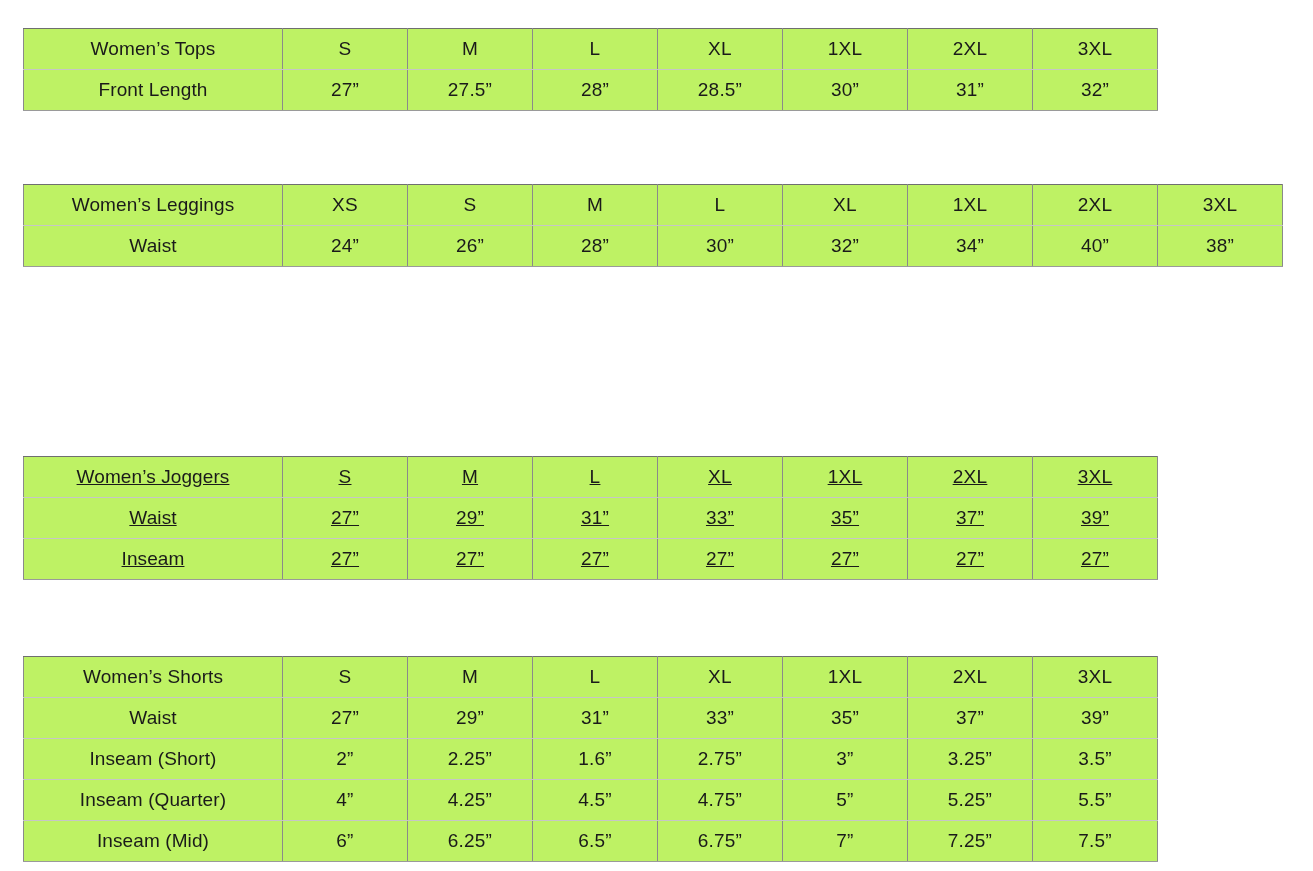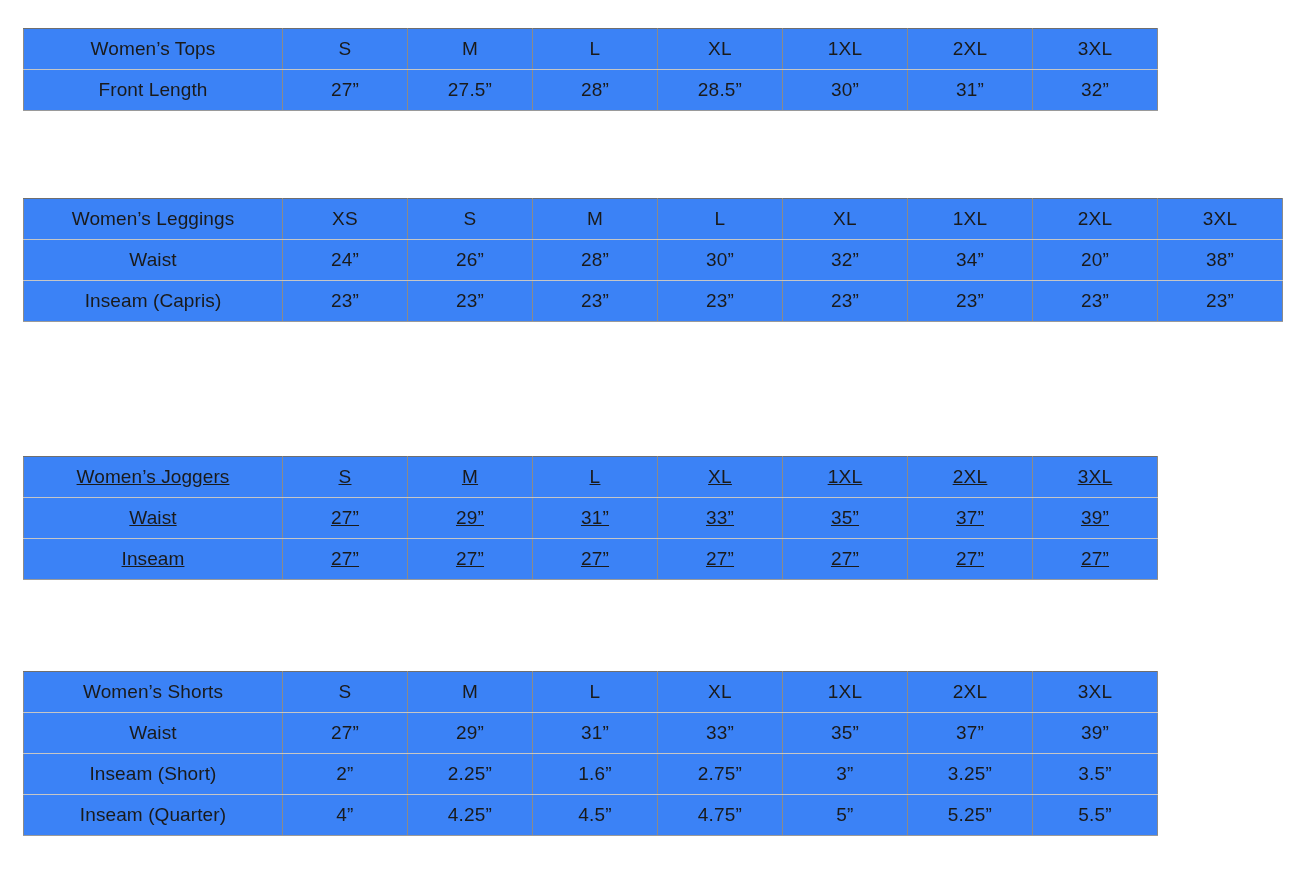--- a/index.html
+++ b/index.html
@@ -18,21 +18,21 @@
     position: relative;
     width: 1313px;
     height: 871px;
     padding: 0;
     box-sizing: border-box;
   }
   .size-table {
     position: absolute;
     border-collapse: collapse;
     table-layout: fixed;
-    background: #3b82f6;
+    background: #bef264;
   }
   .size-table td,
   .size-table th {
     border: 1px solid #8a8a8a;
     border-top-color: #c6c6c6;
     border-bottom-color: #c6c6c6;
     height: 40px;
     padding: 0 4px;
     text-align: center;
     vertical-align: middle;
@@ -68,23 +68,23 @@
     font-weight: 700;
     font-size: 20px;
     letter-spacing: 0.3px;
   }
   .cell-value {
     font-weight: 400;
     font-size: 19px;
     letter-spacing: 0.2px;
   }
   .t-tops    { left: 23px;  top: 28px; }
-  .t-legs    { left: 23px;  top: 198px; }
+  .t-legs    { left: 23px;  top: 184px; }
   .t-joggers { left: 23px;  top: 456px; text-decoration: underline; }
-  .t-shorts  { left: 23px;  top: 671px; padding-left: 27px; }
+  .t-shorts  { left: 23px;  top: 656px; padding-left: 27px; }
 </style>
 </head>
 <body>
 
 <div class="sheet">
   <table class="size-table t-tops">
       <colgroup>
         <col class="col-label">
         <col class="col-size">
         <col class="col-size">
@@ -142,33 +142,22 @@
           <th class="hdr-size">3XL</th>
         </tr>
         <tr>
           <td class="col-label">Waist</td>
           <td class="cell-value">24”</td>
           <td class="cell-value">26”</td>
           <td class="cell-value">28”</td>
           <td class="cell-value">30”</td>
           <td class="cell-value">32”</td>
           <td class="cell-value">34”</td>
-          <td class="cell-value">20”</td>
+          <td class="cell-value">40”</td>
           <td class="cell-value">38”</td>
-        </tr>
-        <tr>
-          <td class="col-label">Inseam (Capris)</td>
-          <td class="cell-value">23”</td>
-          <td class="cell-value">23”</td>
-          <td class="cell-value">23”</td>
-          <td class="cell-value">23”</td>
-          <td class="cell-value">23”</td>
-          <td class="cell-value">23”</td>
-          <td class="cell-value">23”</td>
-          <td class="cell-value">23”</td>
         </tr>
       </tbody>
     </table>
   <table class="size-table t-joggers">
       <colgroup>
         <col class="col-label">
         <col class="col-size">
         <col class="col-size">
         <col class="col-size">
         <col class="col-size">
@@ -254,15 +243,25 @@
         <tr>
           <td class="col-label">Inseam (Quarter)</td>
           <td class="cell-value">4”</td>
           <td class="cell-value">4.25”</td>
           <td class="cell-value">4.5”</td>
           <td class="cell-value">4.75”</td>
           <td class="cell-value">5”</td>
           <td class="cell-value">5.25”</td>
           <td class="cell-value">5.5”</td>
         </tr>
+        <tr>
+          <td class="col-label">Inseam (Mid)</td>
+          <td class="cell-value">6”</td>
+          <td class="cell-value">6.25”</td>
+          <td class="cell-value">6.5”</td>
+          <td class="cell-value">6.75”</td>
+          <td class="cell-value">7”</td>
+          <td class="cell-value">7.25”</td>
+          <td class="cell-value">7.5”</td>
+        </tr>
       </tbody>
     </table>
 </div>
 
 </body></html>

